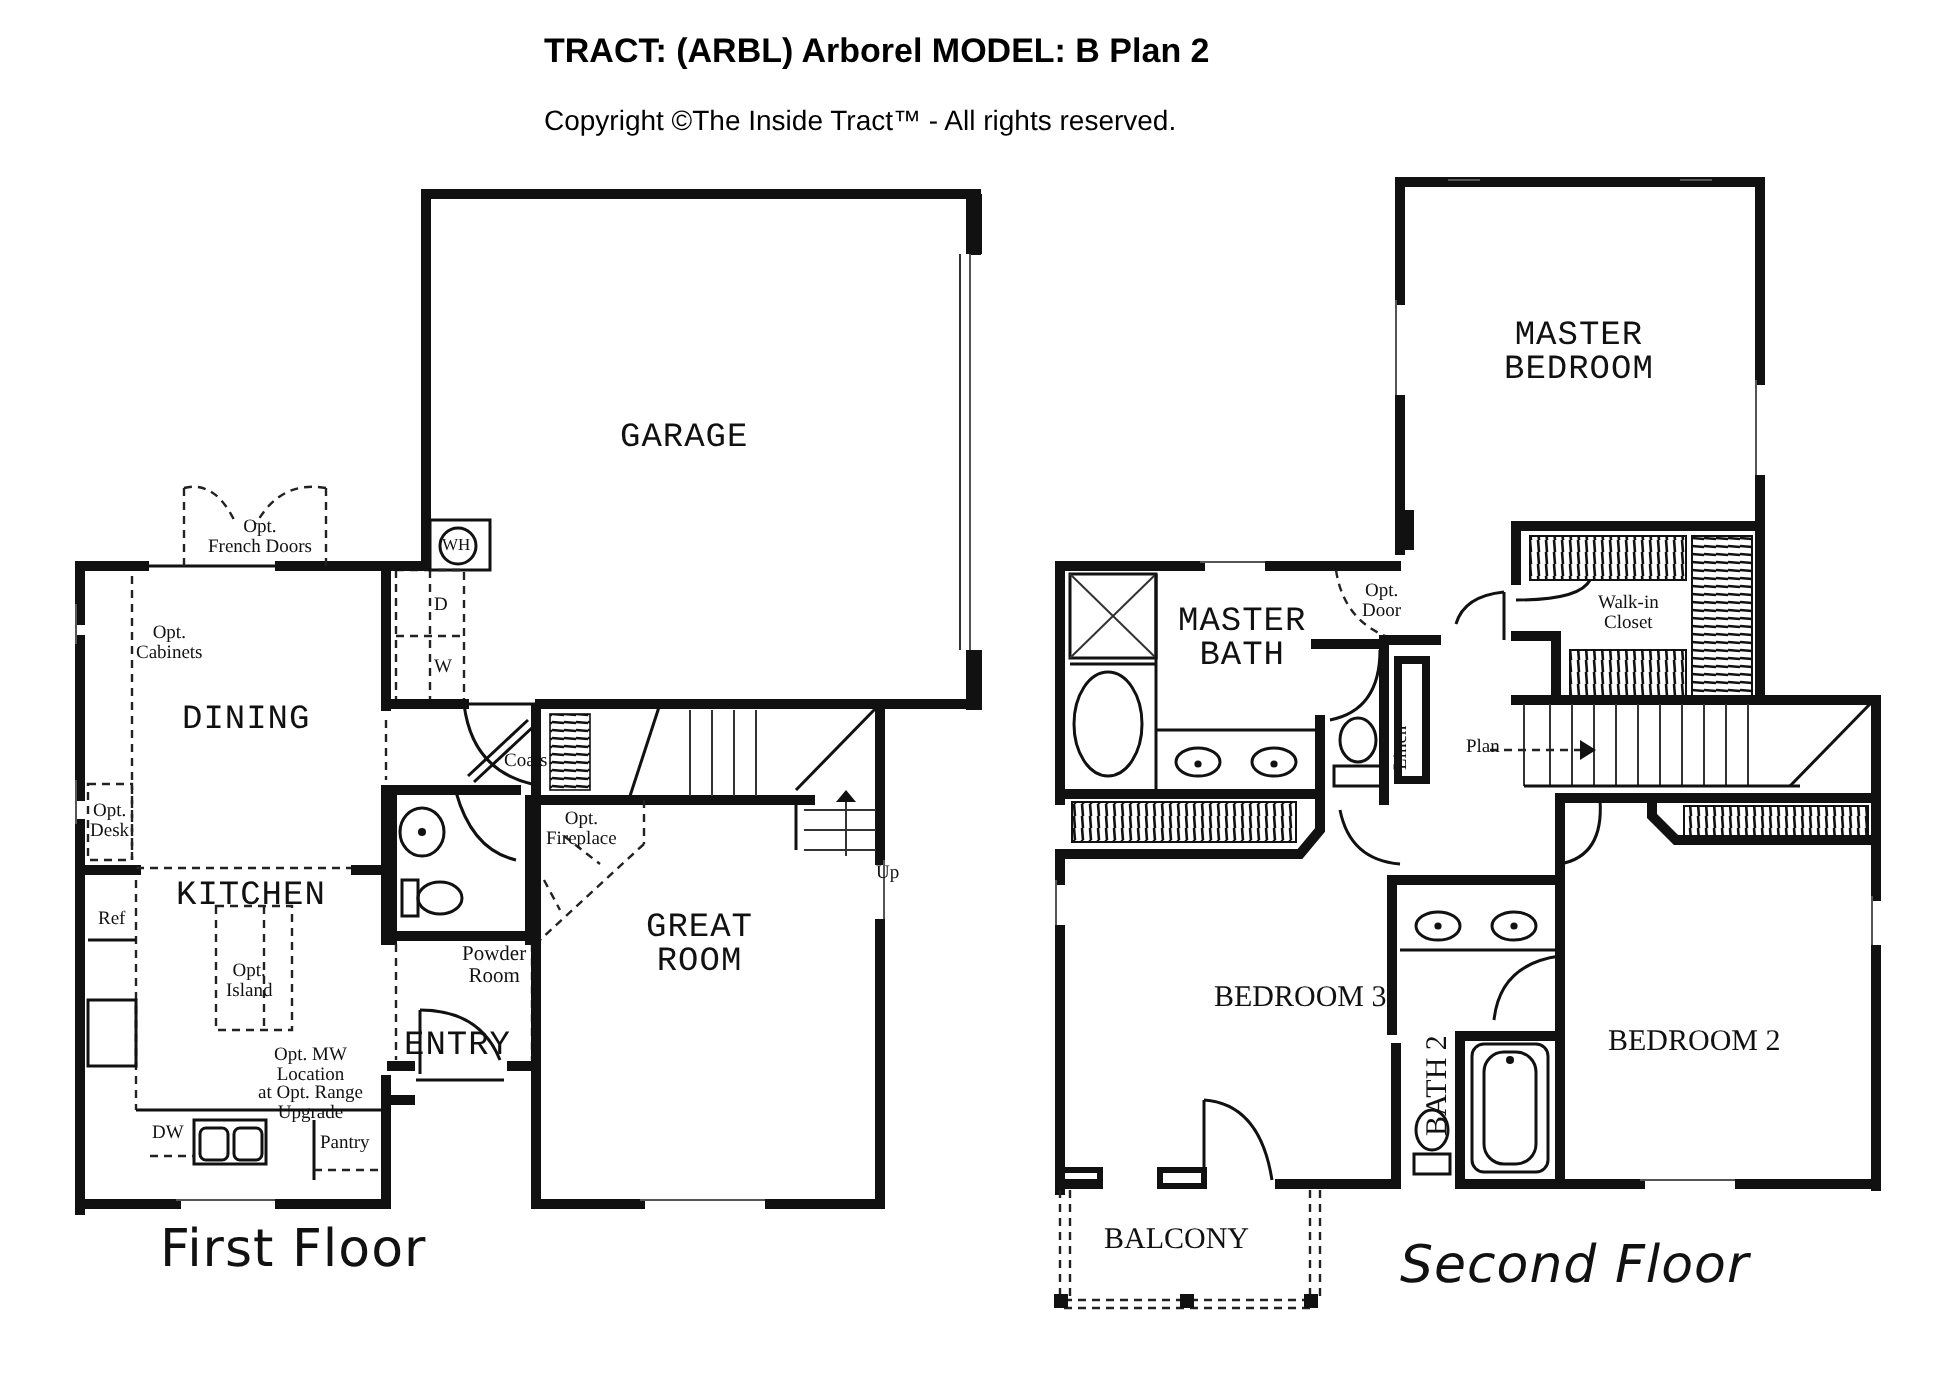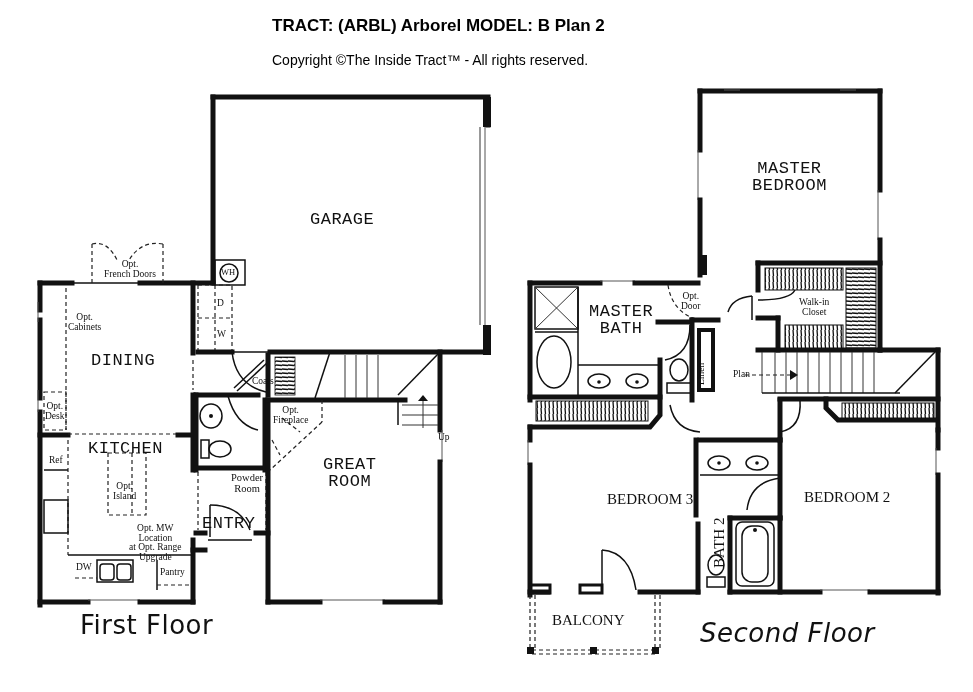--- a/index.html
+++ b/index.html
@@ -341,21 +341,21 @@
 
 <div class="lbl big" style="left:752px;top:160px;">
   <div>MASTER</div>
   <div>BEDROOM</div>
 </div>
 <div class="lbl big" style="left:589px;top:303px;">
   <div>MASTER</div>
   <div>BATH</div>
 </div>
 <div class="lbl med" style="left:559px;top:492px;margin-left:48px;">BEDROOM 3</div>
-<div class="lbl med" style="left:804px;top:490px;">BEDROOM 2</div>
+<div class="lbl med" style="left:804px;top:514px;">BEDROOM 2</div>
 <div class="lbl med" style="left:690px;top:508px;transform:rotate(-90deg);transform-origin:left top;width:0;">
   <span style="display:inline-block;position:absolute;left:-60px;top:22px;">BATH 2</span>
 </div>
 <div class="lbl med" style="left:552px;top:613px;">BALCONY</div>
 
 <div class="lbl xs" style="left:681px;top:292px;">
   <div>Opt.</div>
   <div>Door</div>
 </div>
 <div class="lbl xs" style="left:799px;top:298px;">

